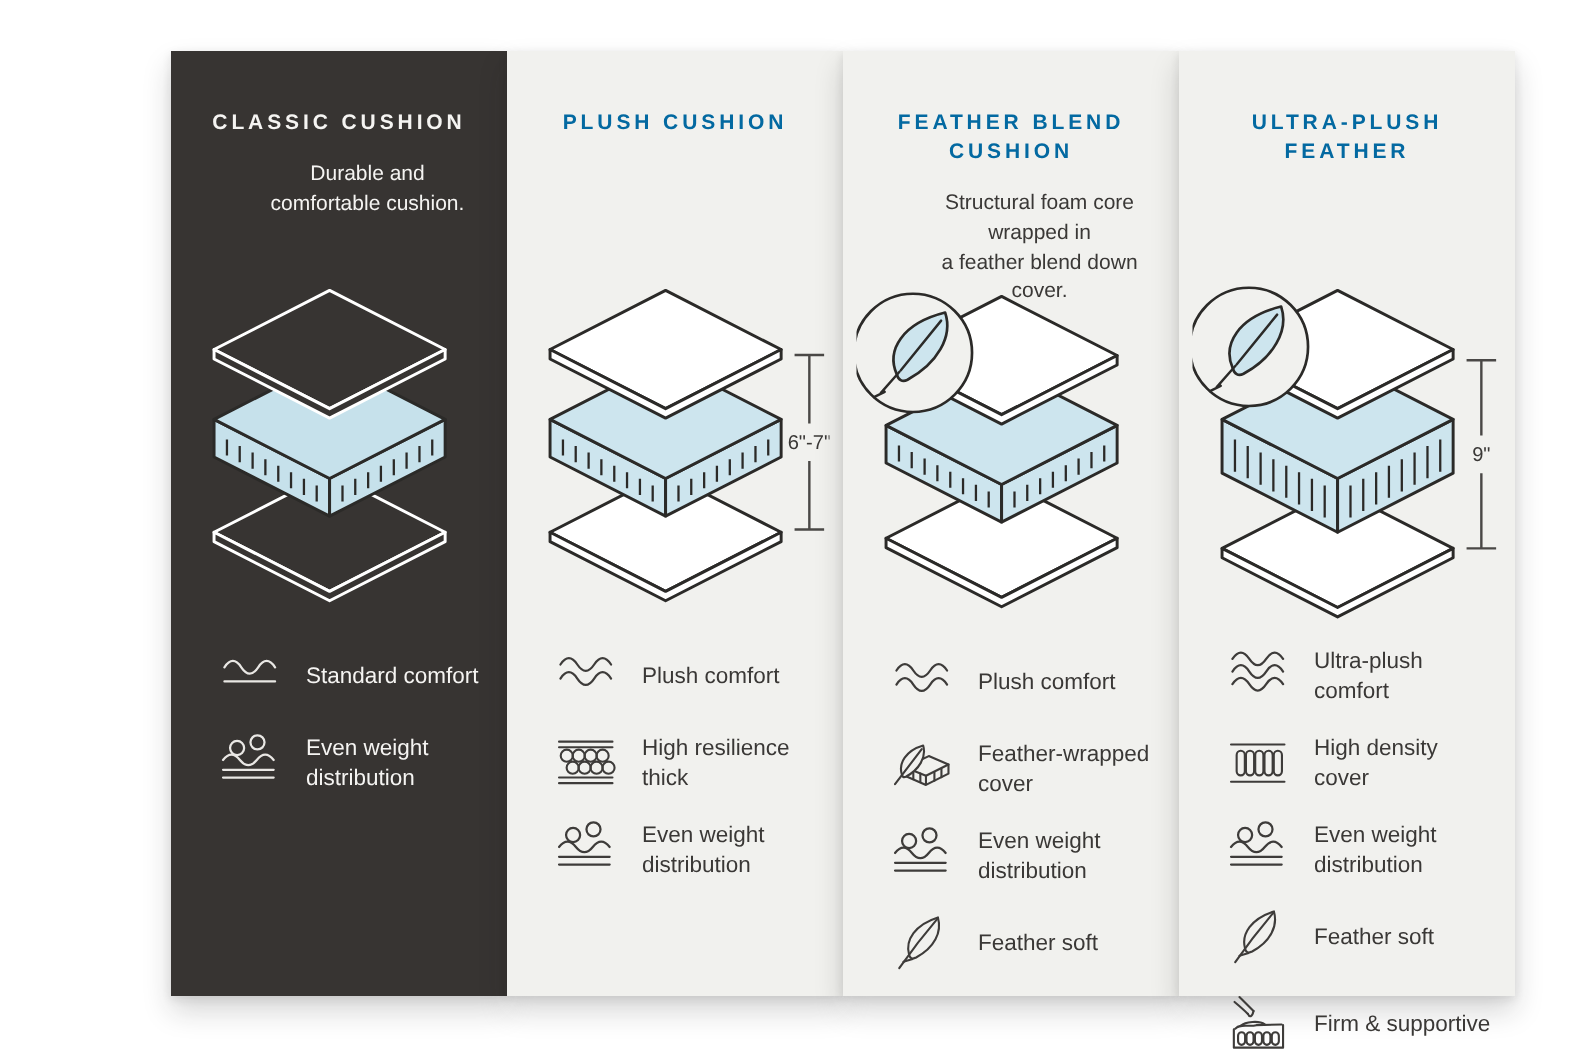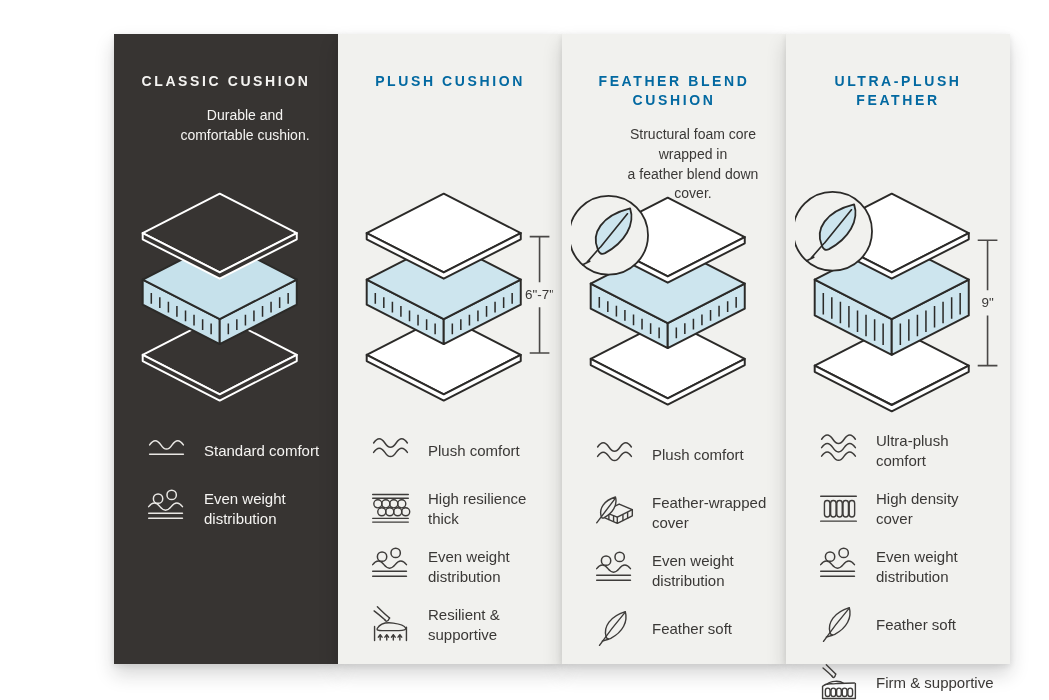--- a/index.html
+++ b/index.html
@@ -214,27 +214,20 @@
             <div class="feature-label">High resilience
 thick</div>
           </div>
           <div class="feature">
             <svg viewBox="0 0 48 48" class="f-icon">
               <use href="#weight-distribution-icon"></use>
             </svg>
             <div class="feature-label">Even weight
 distribution</div>
           </div>
-          <div class="feature">
-            <svg viewBox="0 0 48 48" class="f-icon">
-              <use href="#resilient-supportive-icon"></use>
-            </svg>
-            <div class="feature-label">Resilient &amp;
-supportive</div>
-          </div>
         </div>
   </div>
 
   <div class="card light">
     <div class="card-header">
       <h2 class="card-title">FEATHER BLEND
 CUSHION</h2>
       <div class="card-desc">Structural foam core wrapped in
 a feather blend down cover.</div>
     </div>

